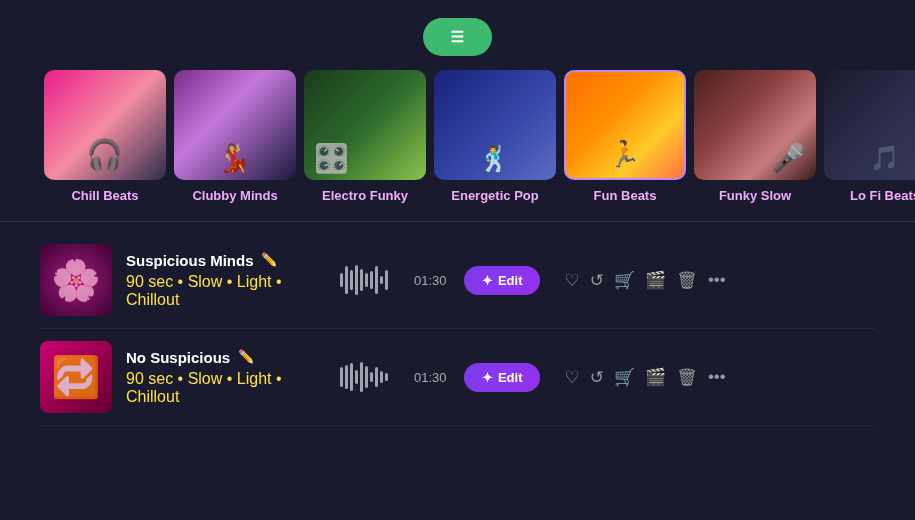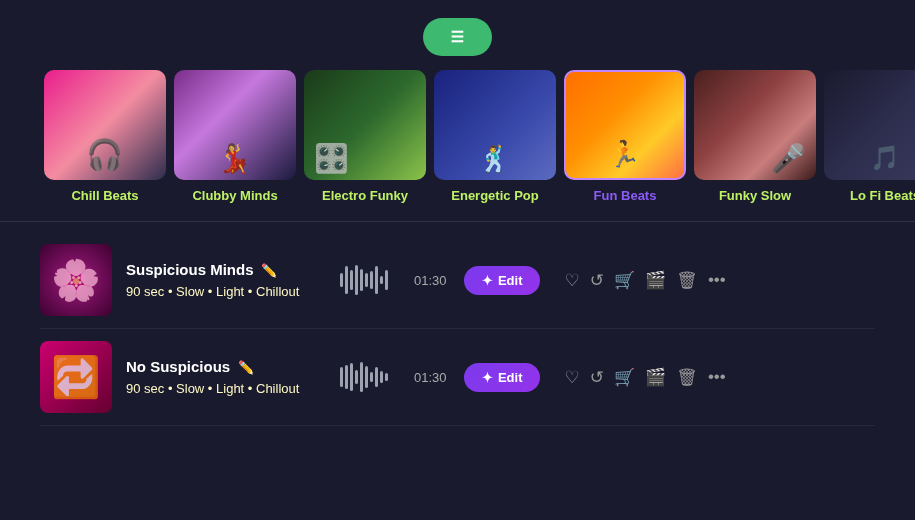--- a/index.html
+++ b/index.html
@@ -51,25 +51,25 @@
       width: 122px;
       height: 110px;
       border-radius: 10px;
       overflow: hidden;
       position: relative;
     }
     .genre-label {
       margin-top: 8px;
       font-size: 13px;
       font-weight: 600;
-      color: #bef264;
+      color: #f0abfc;
       text-align: center;
     }
     .genre-label.active {
-      color: #8b5cf6;
+      color: #f0abfc;
     }
     .genre-card.active .genre-img-placeholder {
       border: 2px solid #c084fc;
     }
 
     
     .img-chill { background: linear-gradient(135deg, #e91e8c 0%, #f48ca1 50%, #2d2d4e 100%); }
     .img-clubby { background: linear-gradient(135deg, #7b2d8b 0%, #c678dd 40%, #1a1a3e 100%); }
     .img-electro { background: linear-gradient(135deg, #1a3a1a 0%, #2d6a2d 50%, #8bc34a 100%); }
     .img-energetic { background: linear-gradient(135deg, #1a237e 0%, #283593 30%, #3949ab 60%, #5c6bc0 100%); }
@@ -143,37 +143,37 @@
       align-items: center;
       justify-content: center;
       font-size: 40px;
       opacity: 0.7;
     }
     .track-info {
       flex: 0 0 200px;
     }
     .track-title-row {
       display: flex;
-      align-items: flex-end;
+      align-items: flex-start;
       gap: 8px;
       margin-bottom: 4px;
     }
     .track-title {
       font-size: 15px;
       font-weight: 700;
       color: #fff;
     }
     .edit-pencil {
       color: #aaa;
       font-size: 13px;
       cursor: pointer;
     }
     .track-meta {
-      font-size: 13px;
-      color: #fef9c3;
+      font-size: 16px;
+      color: #fde047;
     }
     .waveform {
       flex: 0 0 60px;
       height: 32px;
       display: flex;
       align-items: center;
       gap: 2px;
     }
     .wave-bar {
       width: 3px;

